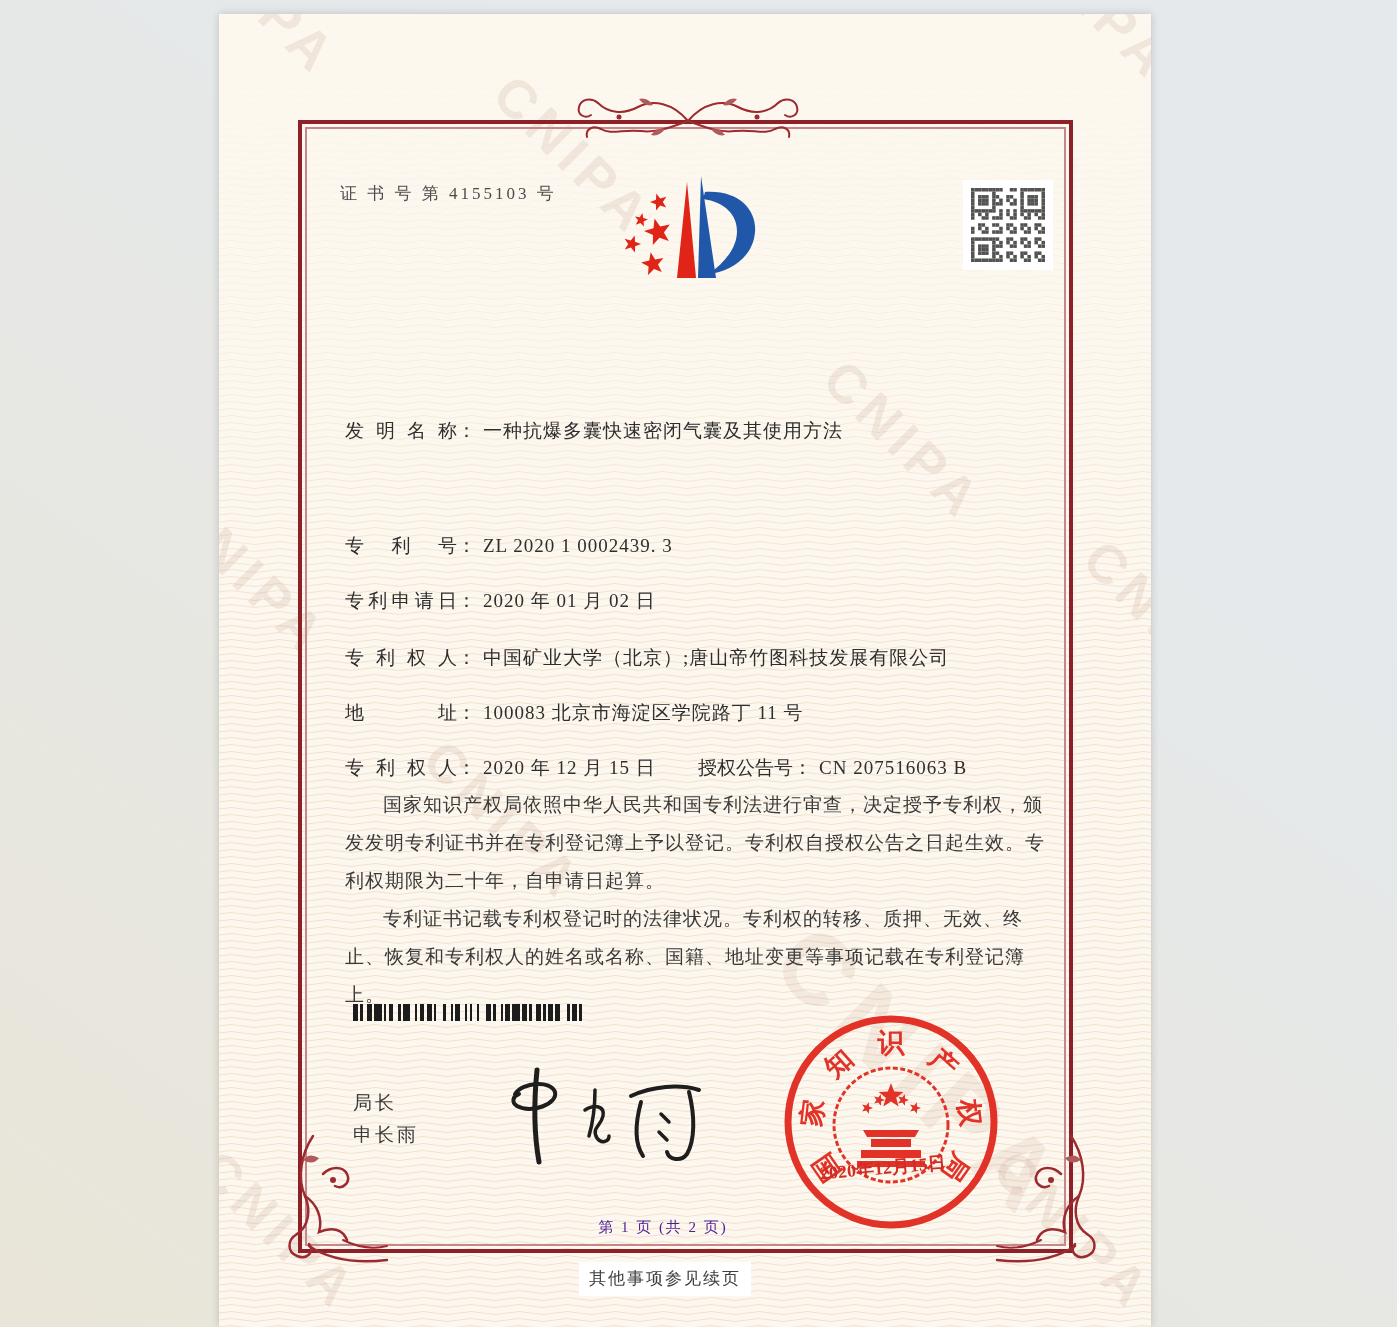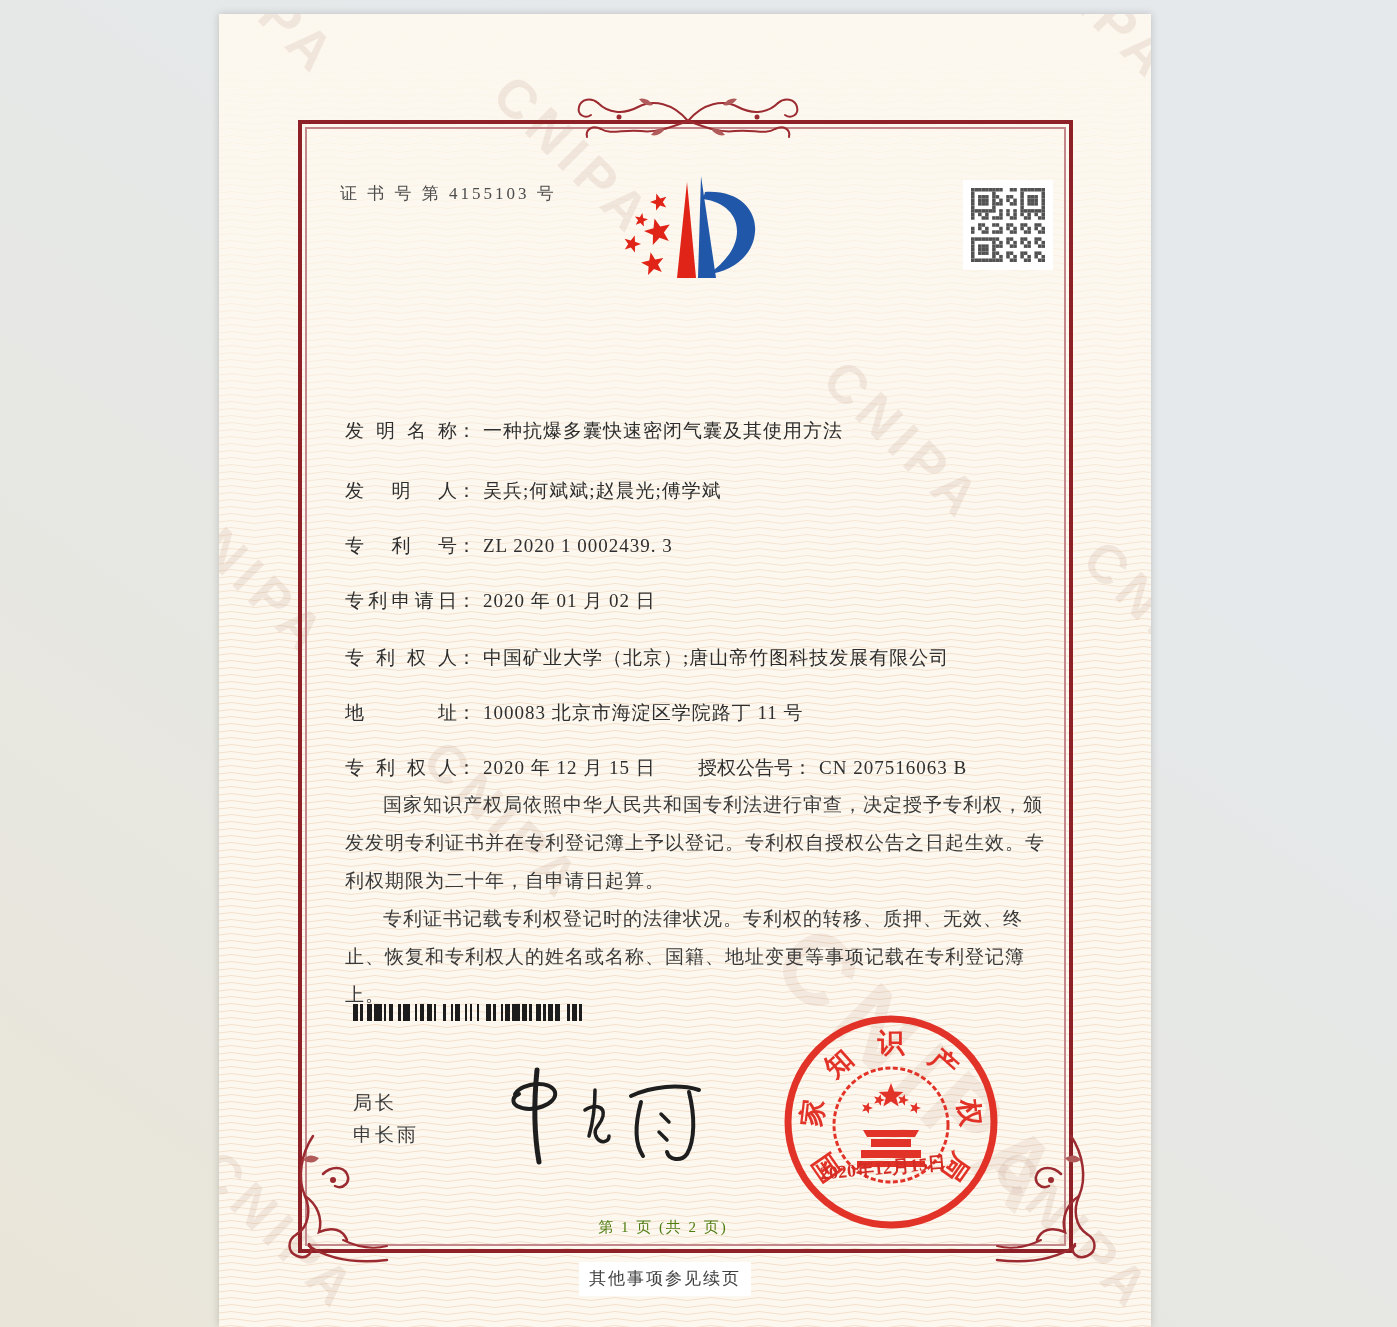--- a/index.html
+++ b/index.html
@@ -38,21 +38,21 @@
   .paras { position:absolute; left:126px; top:772px; width:714px; font-size:19px;
            line-height:38px; color:#3a3a3a; letter-spacing:1px; }
   .paras p { text-indent:2em; }
   .barcode { position:absolute; left:134px; top:990px; width:234px; height:17px; display:flex; align-items:stretch; }
   .barcode i { display:block; height:100%; }
   .signer { position:absolute; left:134px; font-family:"Liberation Sans","DejaVu Sans",sans-serif;
             font-size:19px; color:#3a3a3a; letter-spacing:3px; font-weight:500; }
   .signature { position:absolute; left:284px; top:1050px; }
   .seal { position:absolute; left:560px; top:996px; width:224px; height:224px; z-index:7; opacity:.93; }
   .page-num { position:absolute; left:344px; top:1204px; width:200px; text-align:center;
-              font-size:15px; color:#4d7c0f; letter-spacing:2px; }
+              font-size:15px; color:#4c1d95; letter-spacing:2px; }
   .cont-note { position:absolute; left:360px; top:1248px; width:172px; height:34px; background:#ffffff;
                text-align:center; line-height:34px; font-size:17px; color:#404040; letter-spacing:2px; z-index:8; }
 </style>
 </head>
 <body>
 
 <div class="desktop">
   <div class="page">
 
     <svg class="waves" id="waves" width="932" height="1314">
@@ -540,23 +540,20 @@
             <rect x="56.38" y="70.48" width="3.52" height="3.52" fill="#525252"></rect>
             <rect x="66.95" y="70.48" width="3.52" height="3.52" fill="#525252"></rect>
             <rect x="70.48" y="70.48" width="3.52" height="3.52" fill="#525252"></rect>
           </svg>
       </div>
 
 
       <div class="frow" style="top:404px">
         <span class="flabel">发明名称</span><span class="fcolon">：</span><span class="fvalue">一种抗爆多囊快速密闭气囊及其使用方法</span>
       </div>
-      <div class="frow" style="top:464px">
-        <span class="flabel">发明人</span><span class="fcolon">：</span><span class="fvalue">吴兵;何斌斌;赵晨光;傅学斌</span>
-      </div>
       <div class="frow" style="top:519px">
         <span class="flabel">专利号</span><span class="fcolon">：</span><span class="fvalue">ZL 2020 1 0002439. 3</span>
       </div>
       <div class="frow" style="top:574px">
         <span class="flabel">专利申请日</span><span class="fcolon">：</span><span class="fvalue">2020 年 01 月 02 日</span>
       </div>
       <div class="frow" style="top:631px">
         <span class="flabel">专利权人</span><span class="fcolon">：</span><span class="fvalue">中国矿业大学（北京）;唐山帝竹图科技发展有限公司</span>
       </div>
       <div class="frow" style="top:686px">

